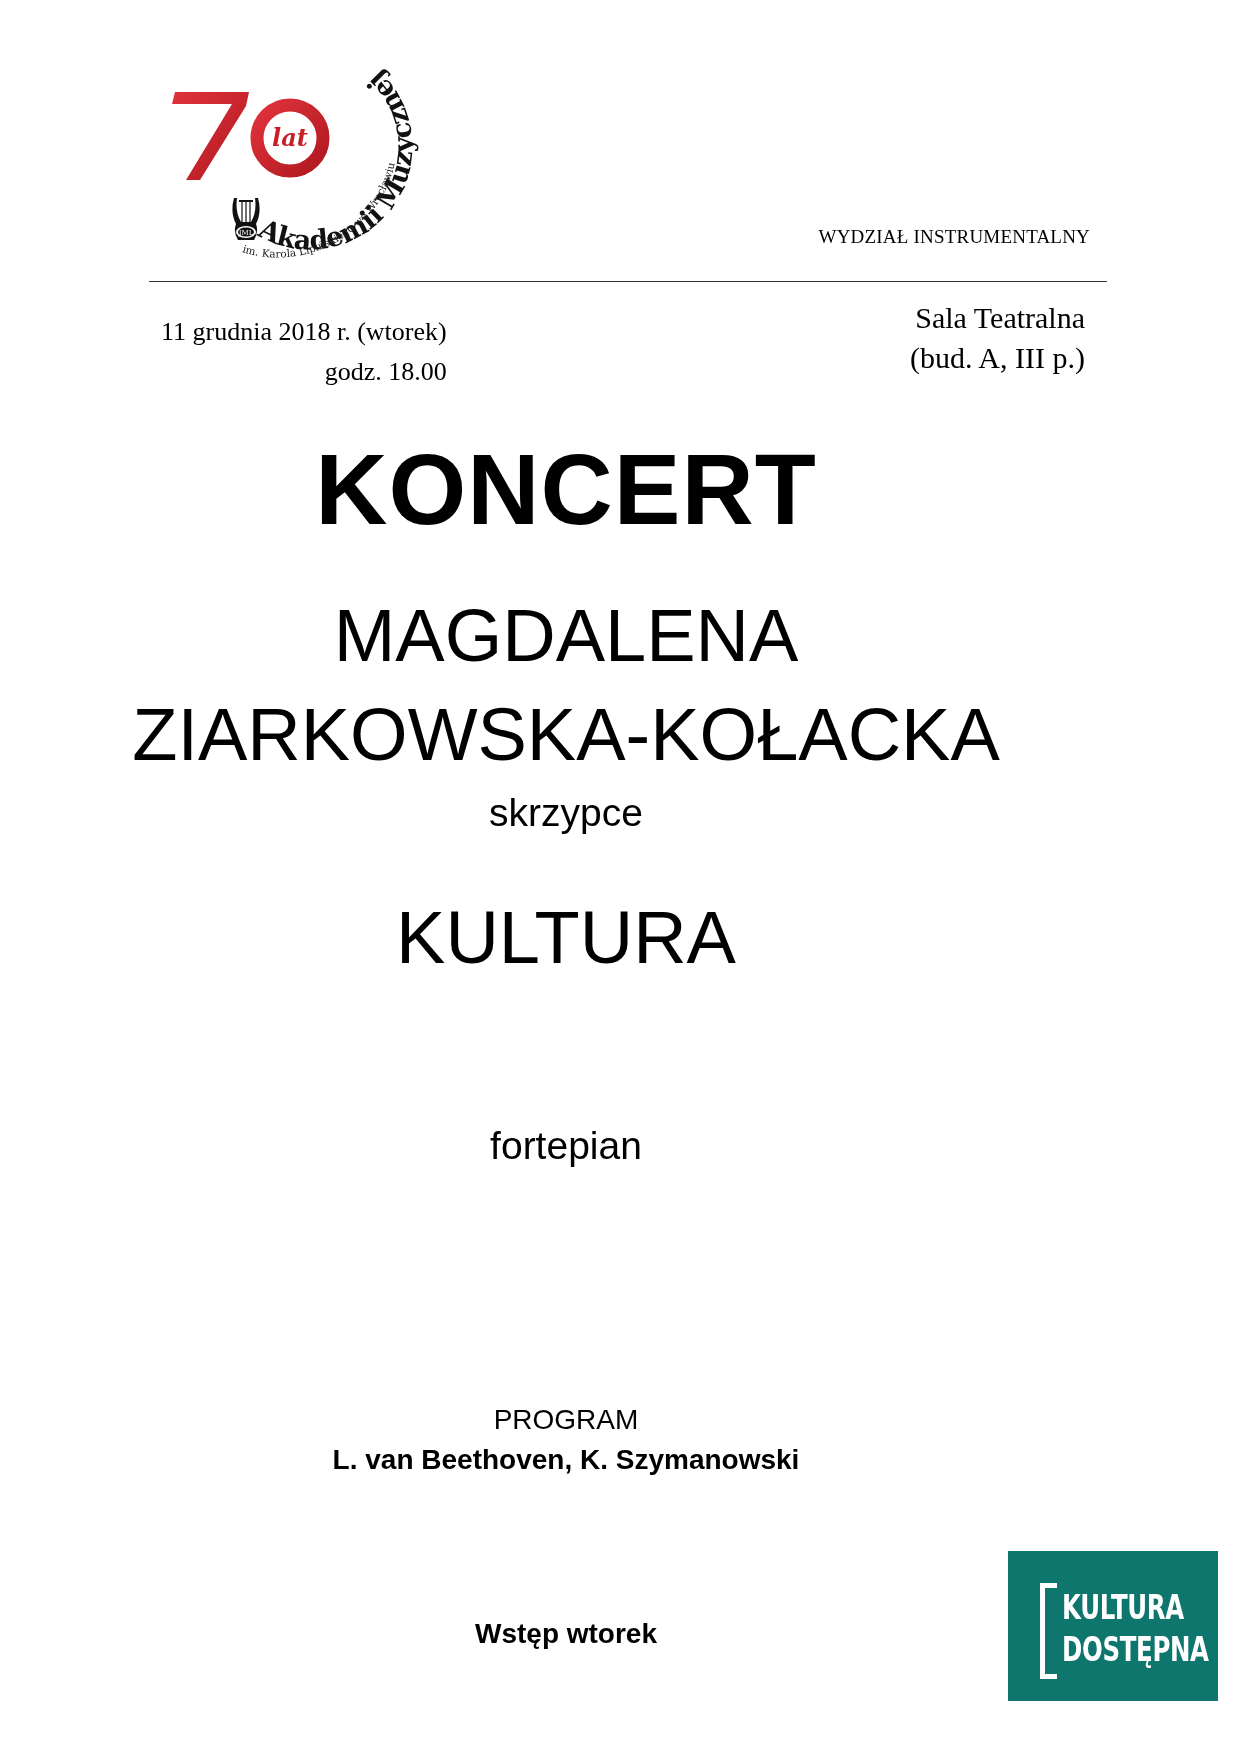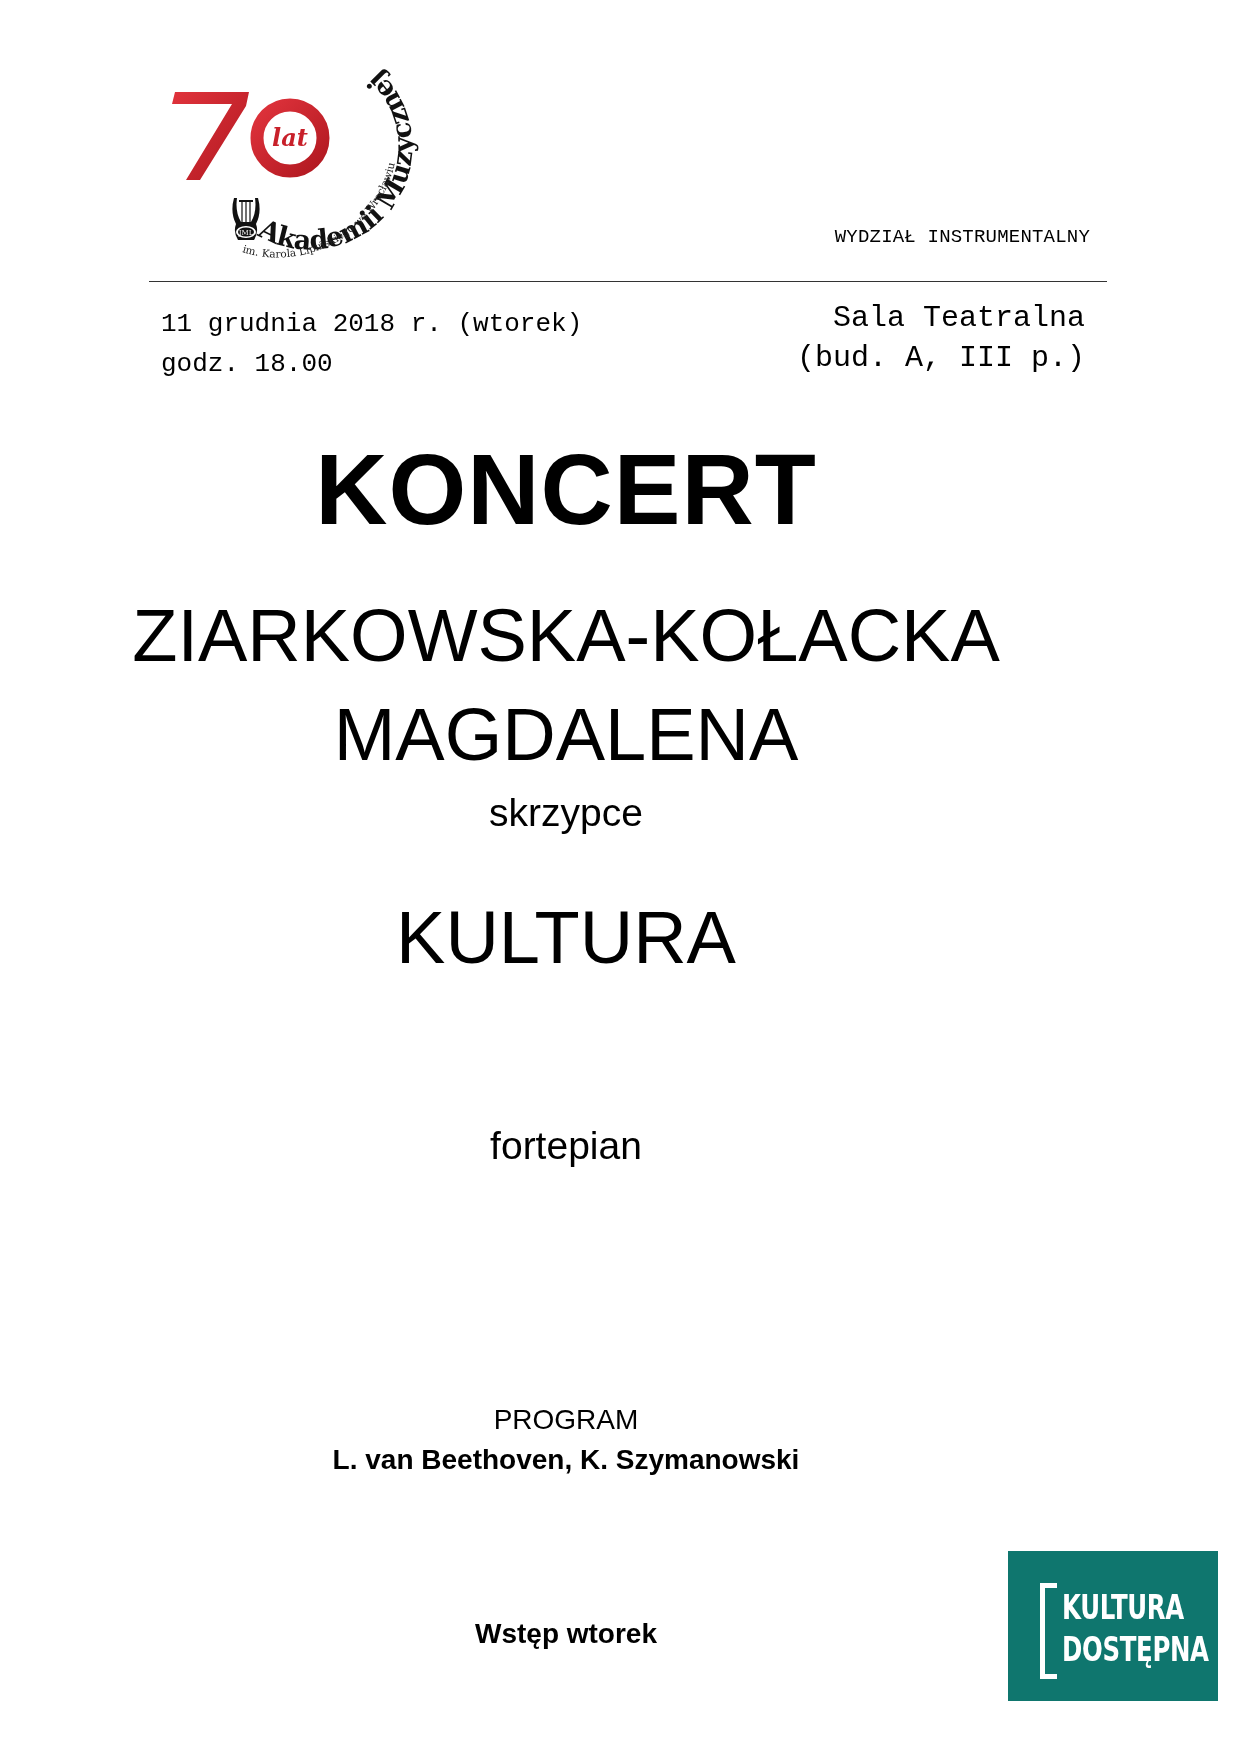--- a/index.html
+++ b/index.html
@@ -1,26 +1,26 @@
 <!DOCTYPE html>
 <html><head>
   <meta charset="utf-8">
   <style>
     html, body { margin: 0; padding: 0; background: #ffffff; }
     body { width: 1240px; height: 1754px; position: relative; overflow: hidden; color: #000; }
     .abs { position: absolute; margin-left: 12px; }
-    .calibri { font-family: Liberation Mono, monospace; }
+    .calibri { font-family: Liberation Serif, serif; }
     .arial { font-family: "Liberation Sans", sans-serif; }
 
     #logo { left: 150px; top: 30px; width: 260px; height: 240px; }
 
     #faculty { right: 150px; top: 226px; font-size: 19px; letter-spacing: 0.2px; text-align: right; white-space: nowrap; }
     #divider { left: 137px; top: 281px; width: 958px; height: 0; border-top: 1.5px solid #333; }
 
-    #event-left { left: 149px; top: 304px; font-size: 26px; line-height: 40px; white-space: nowrap; }
+    #event-left { left: 149px; top: 312px; font-size: 26px; line-height: 40px; white-space: nowrap; text-align: right; }
     #event-right { right: 155px; top: 298px; font-size: 30px; line-height: 40px; text-align: right; white-space: nowrap; }
 
     .center { left: 0; width: 1108px; text-align: center; white-space: nowrap; }
     #title { top: 434px; font-size: 100px; font-weight: bold; line-height: 110px; letter-spacing: 1px; }
     .name { font-size: 74px; line-height: 99px; }
     #perf1 { top: 586px; }
     #perf1-inst { top: 790px; font-size: 39px; line-height: 46px; }
     #perf2 { top: 888px; }
     #perf2-inst { top: 1123px; font-size: 39px; line-height: 46px; }
 
@@ -85,22 +85,22 @@
   <div>godz. 18.00</div>
 </div>
 <div id="event-right" class="abs calibri">
   <div>Sala Teatralna</div>
   <div>(bud. A, III p.)</div>
 </div>
 
 <div id="title" class="abs center arial">KONCERT</div>
 
 <div id="perf1" class="abs center arial name">
+  <div>MAGDALENA</div>
   <div>ZIARKOWSKA-KOŁACKA</div>
-  <div>MAGDALENA</div>
 </div>
 <div id="perf1-inst" class="abs center arial">skrzypce</div>
 
 <div id="perf2" class="abs center arial name">
   <div>KULTURA</div>
 </div>
 <div id="perf2-inst" class="abs center arial">fortepian</div>
 
 <div id="program-label" class="abs center arial">PROGRAM</div>
 <div id="program-composers" class="abs center arial">L. van Beethoven, K. Szymanowski</div>

